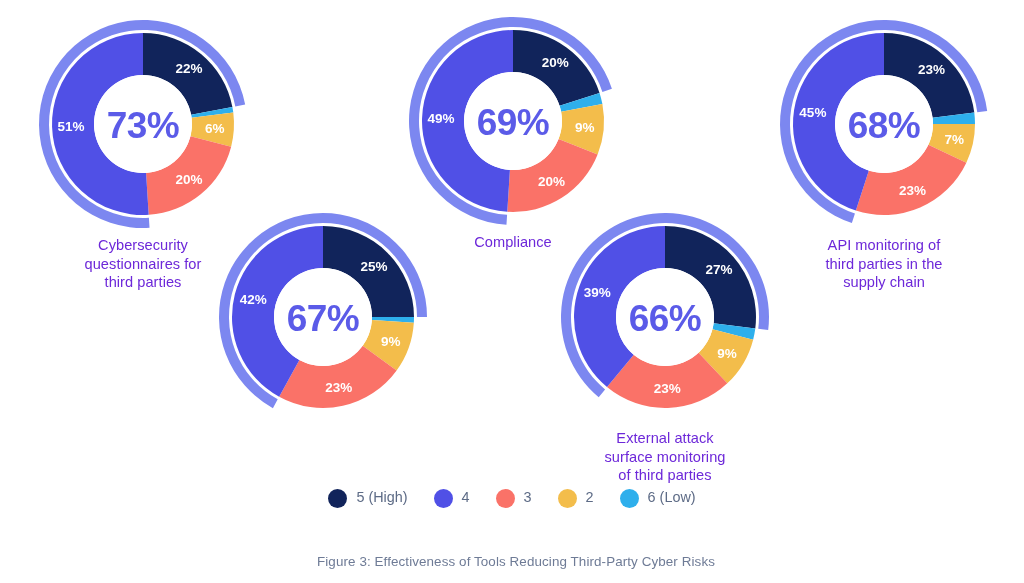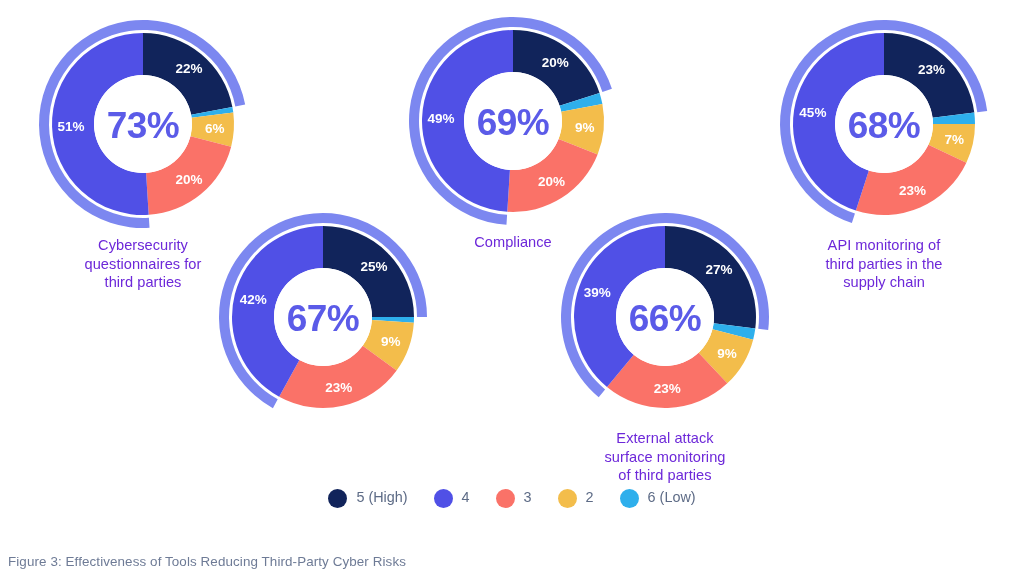--- a/index.html
+++ b/index.html
@@ -97,20 +97,21 @@
     font-family: "Liberation Sans", sans-serif;
     white-space: nowrap;
   }
 
   
   #figure-caption {
     position: absolute;
     left: 8px;
     right: 0;
     top: 554px;
+    text-align: center;
     font-size: 13.4px;
     color: #6E7B96;
     font-family: "Liberation Sans", sans-serif;
     letter-spacing: 0.1px;
   }
 </style>
 </head>
 <body>
 
 <div id="figure-root">

